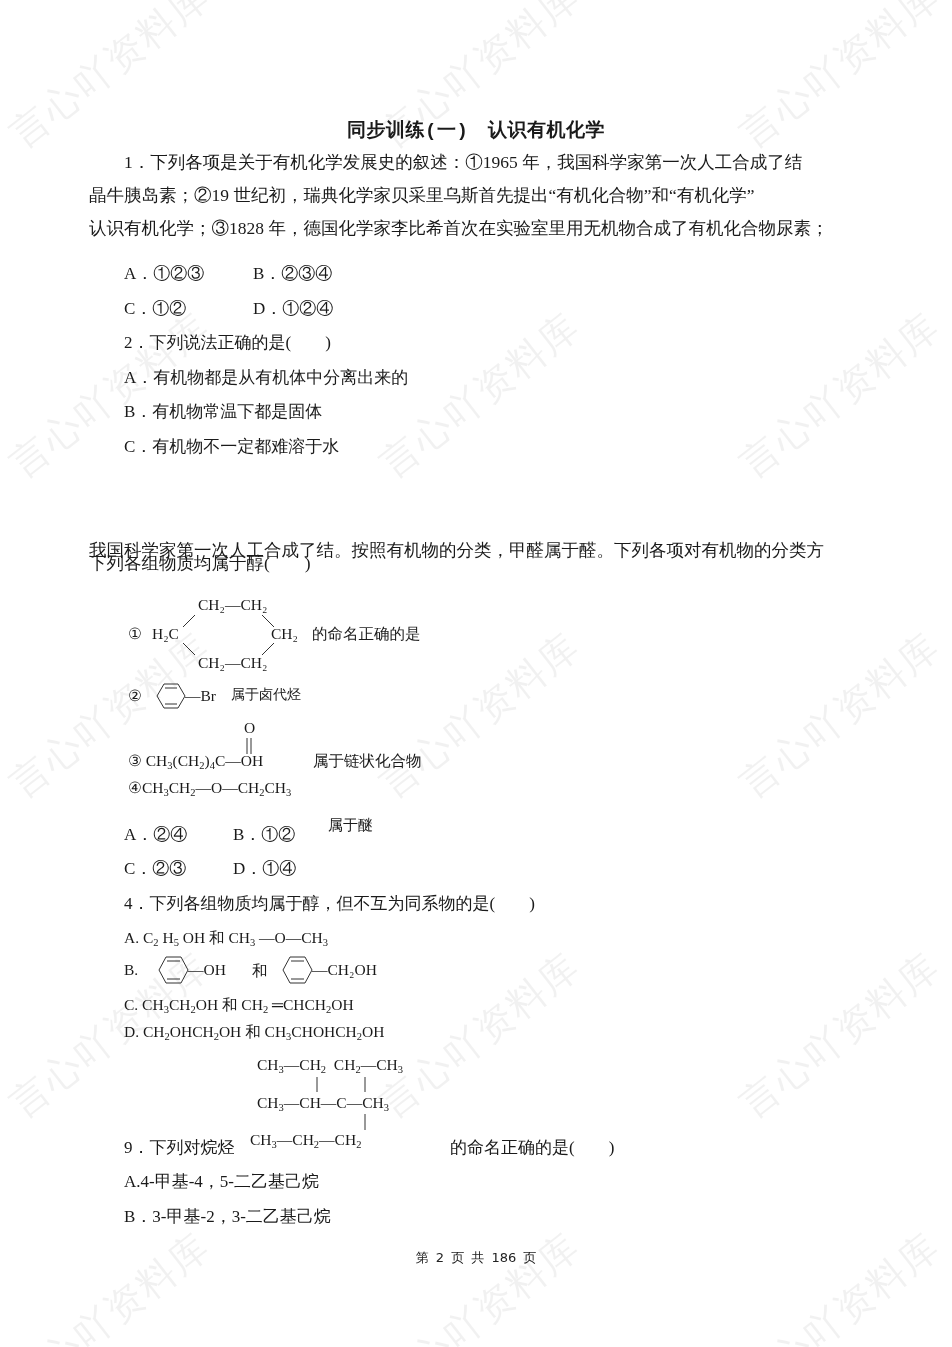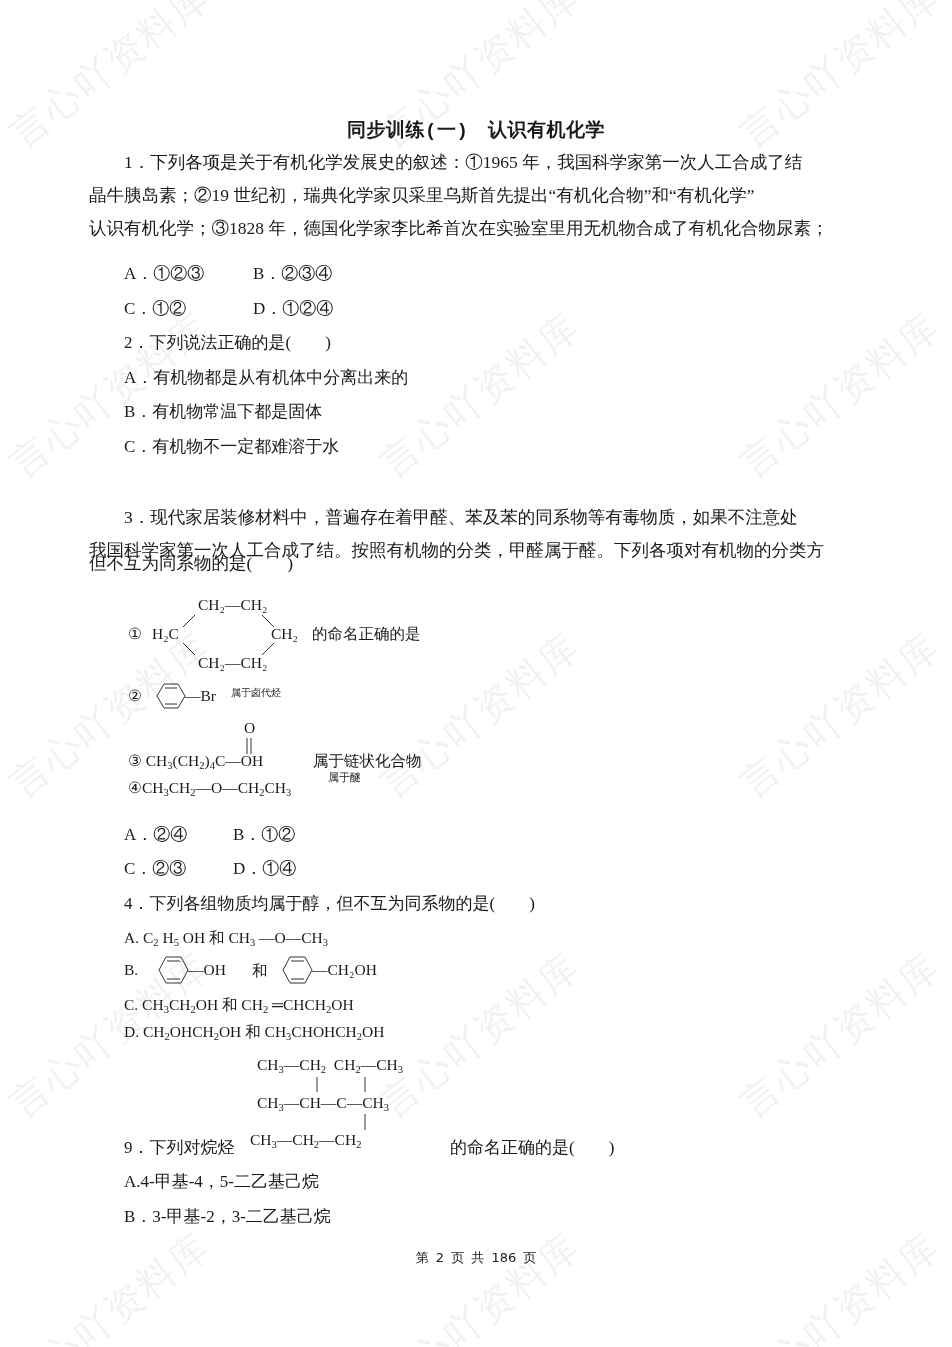--- a/index.html
+++ b/index.html
@@ -52,23 +52,22 @@
   <div class="abs line" style="left:124px;top:262px">A．①②③</div>
   <div class="abs line" style="left:253px;top:262px">B．②③④</div>
   <div class="abs line" style="left:124px;top:297px">C．①②</div>
   <div class="abs line" style="left:253px;top:297px">D．①②④</div>
 
   <div class="abs line" style="left:124px;top:331px">2．下列说法正确的是(　　)</div>
   <div class="abs line" style="left:124px;top:366px">A．有机物都是从有机体中分离出来的</div>
   <div class="abs line" style="left:124px;top:400px">B．有机物常温下都是固体</div>
   <div class="abs line" style="left:124px;top:435px">C．有机物不一定都难溶于水</div>
 
-  <div class="abs line" style="left:124px;top:505px;font-size:17.5px">3．现代家居装修材料中，普遍存在着甲醛、苯及苯的同系物等有毒物质，如果不注意处</div>
   <div class="abs line" style="left:89px;top:538px;font-size:17.5px">我国科学家第一次人工合成了结。按照有机物的分类，甲醛属于醛。下列各项对有机物的分类方</div>
-  <div class="abs line" style="left:89px;top:551px;font-size:17.5px">但不互为同系物的是(　　)</div>
+  <div class="abs line" style="left:89px;top:551px;font-size:17.5px">下列各组物质均属于醇(　　)</div>
 
   <div class="abs chem" style="left:128px;top:625px">①</div>
   <div class="abs chem" style="left:198px;top:596px">CH₂—CH₂</div>
   <div class="abs chem" style="left:152px;top:625px">H₂C</div>
   <div class="abs chem" style="left:271px;top:625px">CH₂</div>
   <div class="abs chem" style="left:198px;top:654px">CH₂—CH₂</div>
   <div class="abs line" style="left:312px;top:624px;font-size:15.5px">的命名正确的是</div>
   <svg class="bond" style="left:0;top:0" width="952" height="1347">
     <line x1="183" y1="627" x2="195" y2="615" stroke="#333" stroke-width="1"></line>
     <line x1="183" y1="643" x2="195" y2="655" stroke="#333" stroke-width="1"></line>
@@ -76,32 +75,32 @@
     <line x1="262" y1="655" x2="274" y2="643" stroke="#333" stroke-width="1"></line>
   </svg>
 
   <div class="abs chem" style="left:128px;top:687px">②</div>
   <svg class="bond" style="left:150px;top:682px" width="40" height="28">
     <polygon points="7,14 14,2 28,2 35,14 28,26 14,26" fill="none" stroke="#333" stroke-width="1"></polygon>
     <line x1="15" y1="6" x2="27" y2="6" stroke="#333" stroke-width="1"></line>
     <line x1="15" y1="22" x2="27" y2="22" stroke="#333" stroke-width="1"></line>
   </svg>
   <div class="abs chem" style="left:185px;top:687px">—Br</div>
-  <div class="abs line" style="left:231px;top:686px;font-size:10px">属于卤代烃</div>
+  <div class="abs line" style="left:231px;top:686px;font-size:14px">属于卤代烃</div>
 
   <div class="abs chem" style="left:244px;top:719px">O</div>
   <svg class="bond" style="left:0;top:0" width="952" height="1347">
     <line x1="247" y1="738" x2="247" y2="754" stroke="#333" stroke-width="1"></line>
     <line x1="251" y1="738" x2="251" y2="754" stroke="#333" stroke-width="1"></line>
   </svg>
   <div class="abs chem" style="left:128px;top:752px"><span>③</span> CH<sub>3</sub>(CH<sub>2</sub>)<sub>4</sub>C—OH</div>
   <div class="abs line" style="left:313px;top:751px;font-size:15.5px">属于链状化合物</div>
 
   <div class="abs chem" style="left:128px;top:779px">④CH<sub>3</sub>CH<sub>2</sub>—O—CH<sub>2</sub>CH<sub>3</sub></div>
-  <div class="abs line" style="left:328px;top:770px;font-size:11px">属于醚</div>
+  <div class="abs line" style="left:328px;top:816px;font-size:15px">属于醚</div>
 
   <div class="abs line" style="left:124px;top:823px">A．②④</div>
   <div class="abs line" style="left:233px;top:823px">B．①②</div>
   <div class="abs line" style="left:124px;top:857px">C．②③</div>
   <div class="abs line" style="left:233px;top:857px">D．①④</div>
 
   <div class="abs line" style="left:124px;top:892px">4．下列各组物质均属于醇，但不互为同系物的是(　　)</div>
   <div class="abs chem" style="left:124px;top:928px"><span>A.</span> C<sub>2</sub> H<sub>5</sub> OH <span>和</span> CH<sub>3</sub> —O—CH<sub>3</sub></div>
 
   <div class="abs chem" style="left:124px;top:961px">B.</div>

